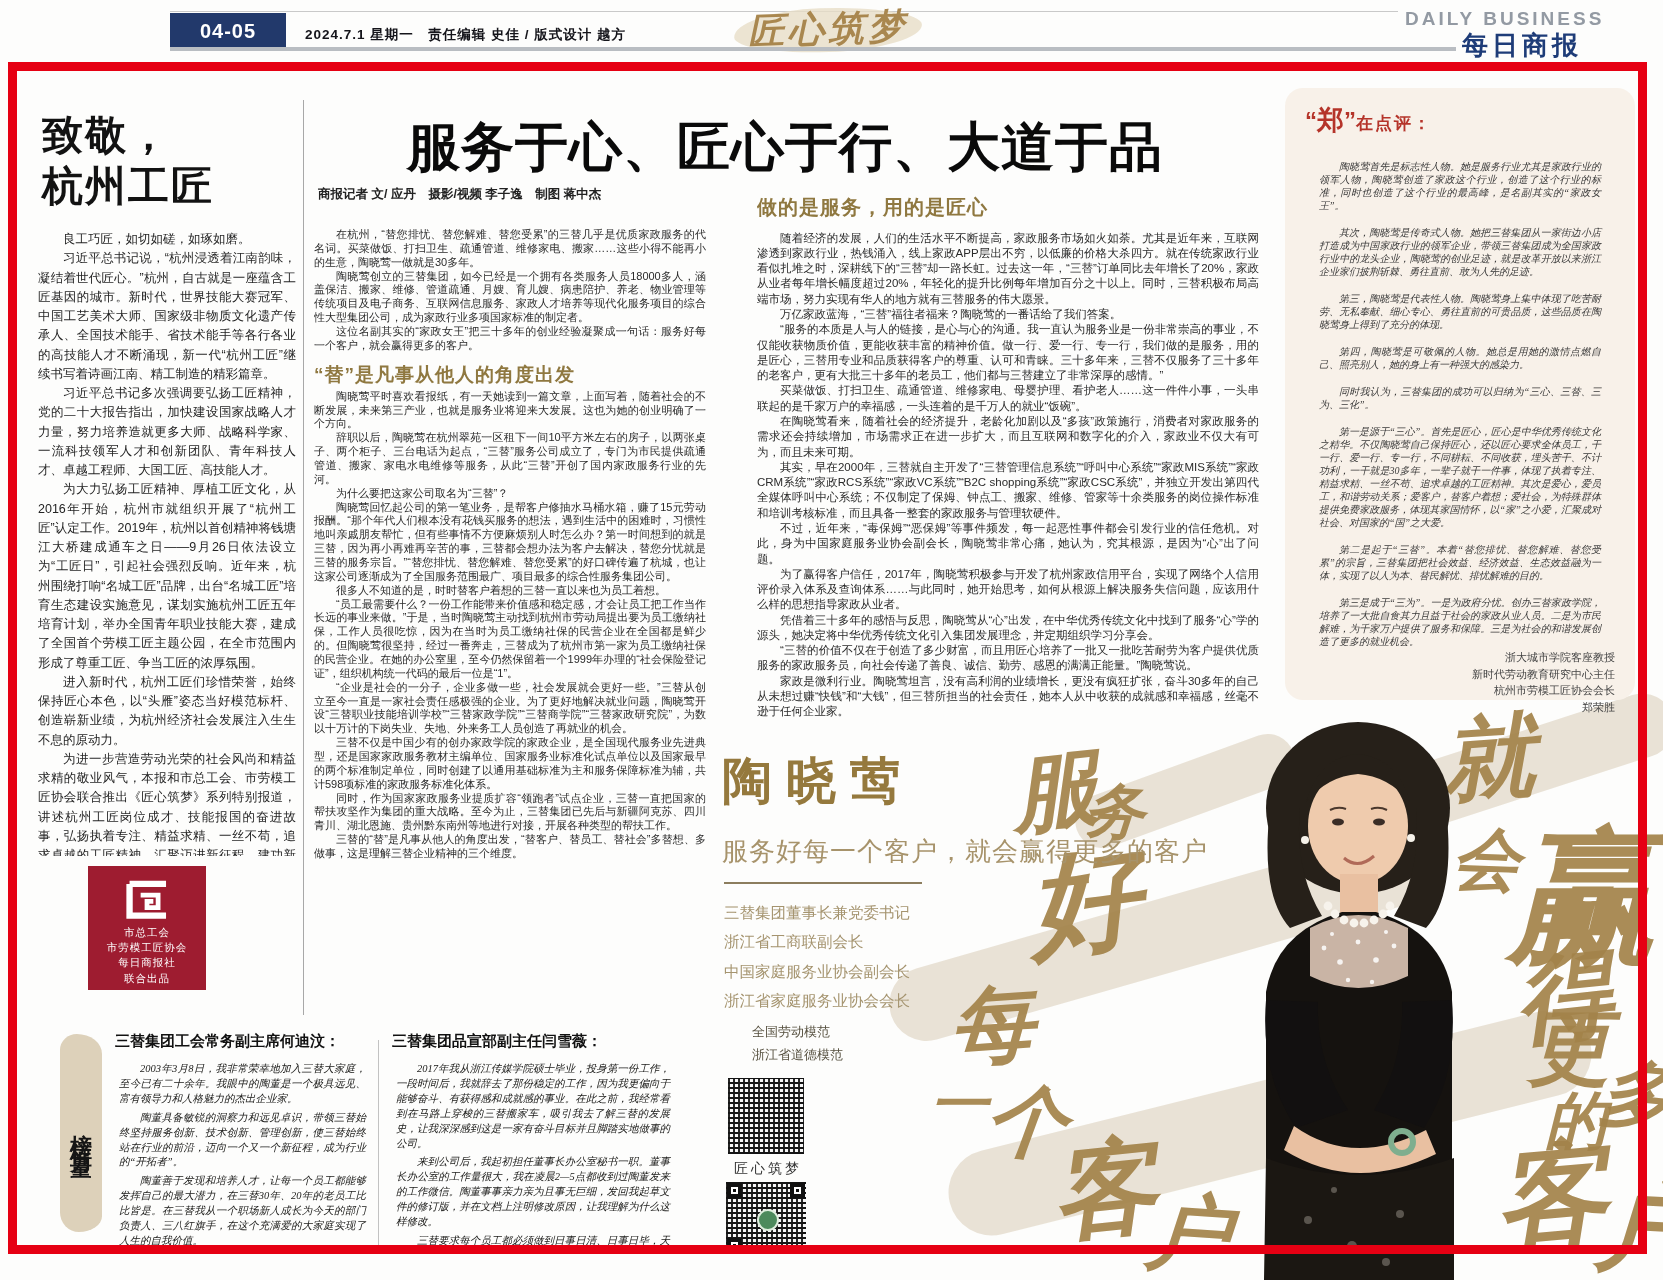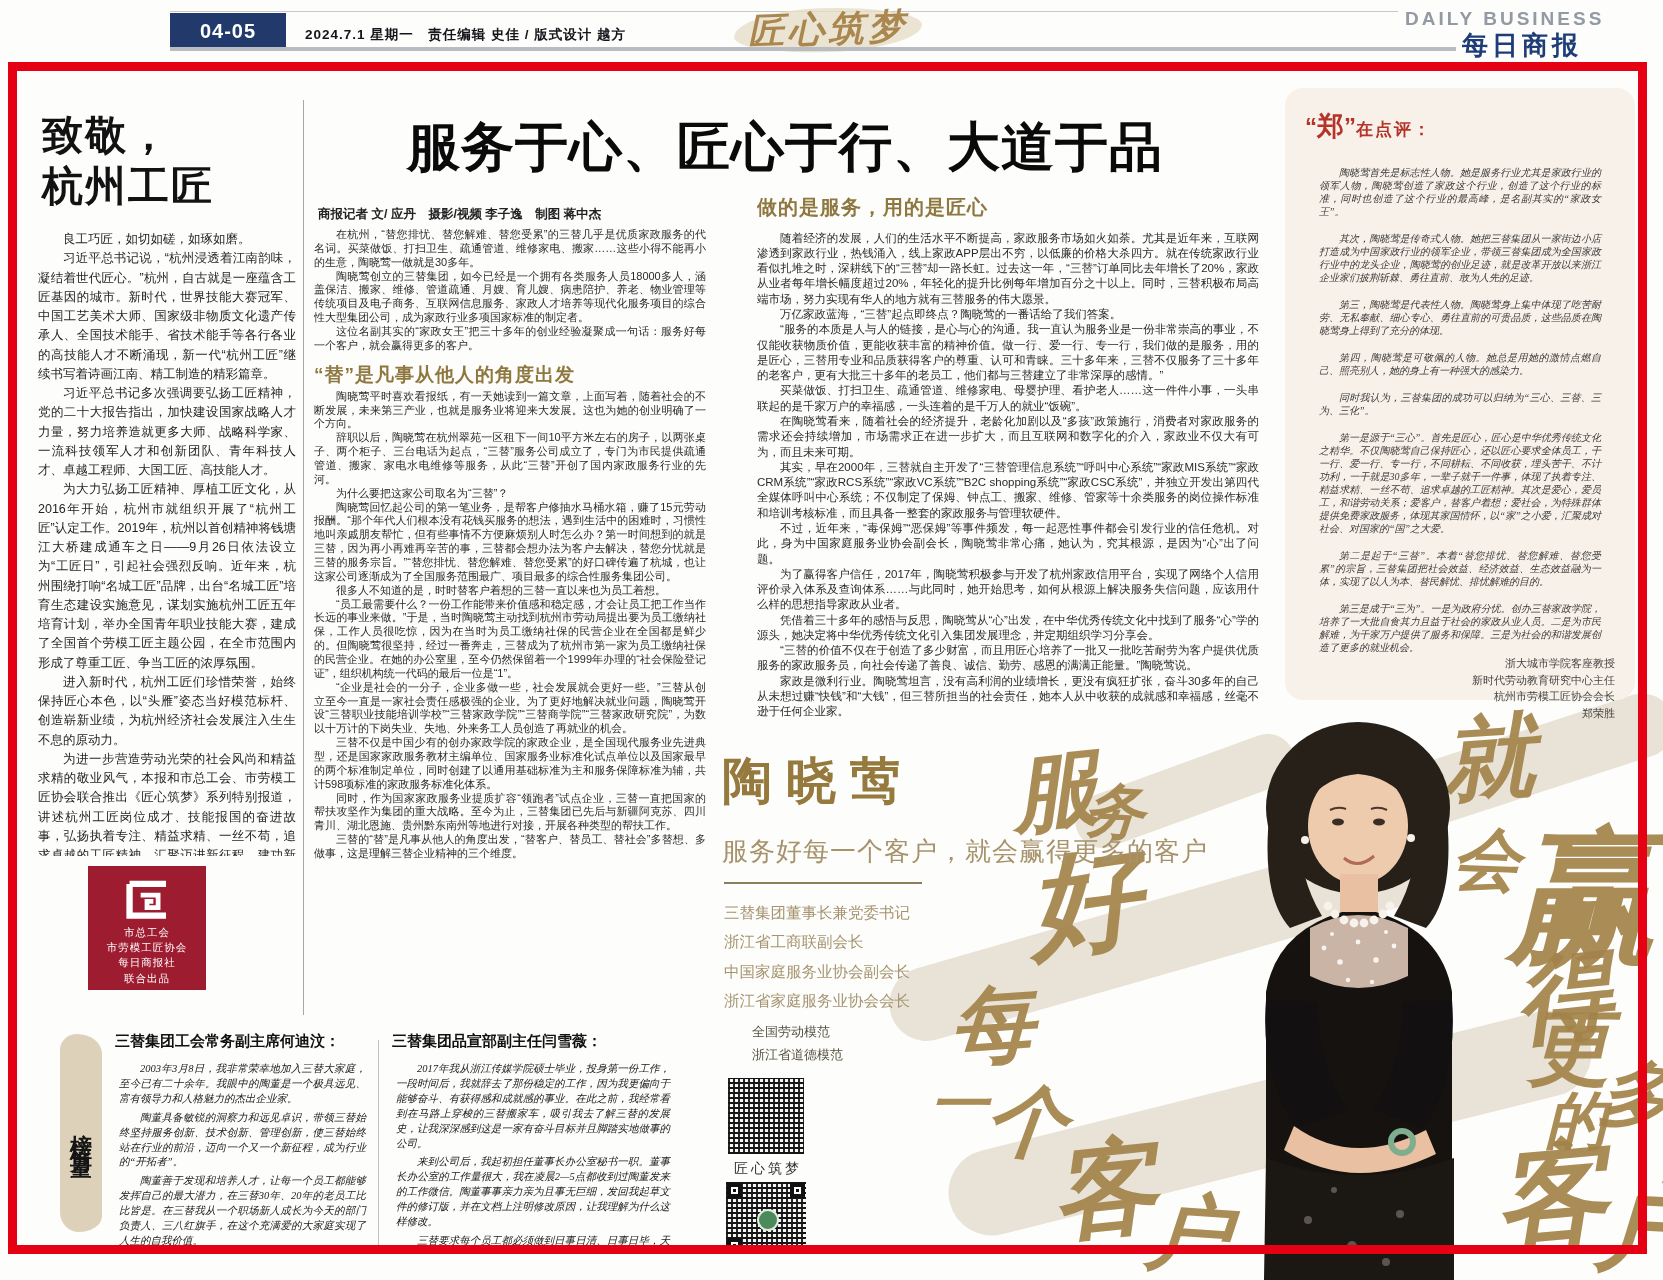--- a/index.html
+++ b/index.html
@@ -34,32 +34,32 @@
   .lbody p{margin:0;text-indent:2em;}
   .seal{left:88px;top:866px;width:118px;height:124px;background:#9e1c30;color:#fff;text-align:center;
         padding-top:8px;box-sizing:border-box;}
   .seal svg{display:block;margin:2px auto 3px;}
   .seal-lines{font-size:10.5px;line-height:1.45;letter-spacing:1px;}
   .vline-left{left:303px;top:100px;width:1px;height:915px;background:#a8a8a8;}
 
   
   .headline{left:335px;top:112px;width:900px;text-align:center;font-size:53px;font-weight:900;color:#0a0a0a;
             letter-spacing:1px;white-space:nowrap;}
-  .byline{left:318px;top:206px;font-size:12.5px;font-weight:bold;color:#222;}
+  .byline{left:318px;top:186px;font-size:12.5px;font-weight:bold;color:#222;}
   .newscol{text-align:justify;color:#2a2a2a;overflow:hidden;}
   .newscol p{margin:0;text-indent:2em;}
   .col1{left:314px;top:228px;width:392px;height:795px;font-size:11px;line-height:1.26;}
   .col2{left:757px;top:192px;width:502px;height:560px;font-size:11.5px;line-height:1.33;}
   .sec-title{font-size:19px;font-weight:800;color:#8f7840;text-indent:0 !important;margin:10px 0 3px !important;
              letter-spacing:1px;}
   .col2 .sec-title{margin:2px 0 10px !important;font-size:20px;}
 
   
   .commentary{left:1285px;top:88px;width:350px;height:612px;background:#f8f1e9;border-radius:18px;
-              padding:20px 20px;box-sizing:border-box;z-index:4;}
+              padding:14px 20px;box-sizing:border-box;z-index:4;}
   .cm-title{color:#b5342a;margin-bottom:8px;}
   .cm-title .q{font-size:24px;font-weight:bold;}
   .cm-title .nm{font-size:27px;font-weight:bold;font-family:"Liberation Serif","DejaVu Serif",serif;}
   .cm-title .sfx{font-size:17px;font-weight:bold;letter-spacing:2px;}
   .cm-body{font-family:"Liberation Serif","DejaVu Serif",serif;font-style:italic;font-size:10px;line-height:1.3;
            color:#3a3a3a;text-align:justify;height:500px;overflow:hidden;}
   .cm-body p{margin:14px;text-indent:2em;}
   .cm-sign{font-family:Liberation Mono, monospace;font-size:11px;color:#444;text-align:right;
            line-height:1.5;margin-top:4px;}
 
@@ -185,21 +185,21 @@
     <p>“员工最需要什么？一份工作能带来价值感和稳定感，才会让员工把工作当作长远的事业来做。”于是，当时陶晓莺主动找到杭州市劳动局提出要为员工缴纳社保，工作人员很吃惊，因为在当时为员工缴纳社保的民营企业在全国都是鲜少的。但陶晓莺很坚持，经过一番奔走，三替成为了杭州市第一家为员工缴纳社保的民营企业。在她的办公室里，至今仍然保留着一个1999年办理的“社会保险登记证”，组织机构统一代码的最后一位是“1”。</p>
     <p>“企业是社会的一分子，企业多做一些，社会发展就会更好一些。”三替从创立至今一直是一家社会责任感极强的企业。为了更好地解决就业问题，陶晓莺开设“三替职业技能培训学校”“三替家政学院”“三替商学院”“三替家政研究院”，为数以十万计的下岗失业、失地、外来务工人员创造了再就业的机会。</p>
     <p>三替不仅是中国少有的创办家政学院的家政企业，是全国现代服务业先进典型，还是国家家政服务教材主编单位、国家服务业标准化试点单位以及国家最早的两个标准制定单位，同时创建了以通用基础标准为主和服务保障标准为辅，共计598项标准的家政服务标准化体系。</p>
     <p>同时，作为国家家政服务业提质扩容“领跑者”试点企业，三替一直把国家的帮扶攻坚作为集团的重大战略。至今为止，三替集团已先后与新疆阿克苏、四川青川、湖北恩施、贵州黔东南州等地进行对接，开展各种类型的帮扶工作。</p>
     <p>三替的“替”是凡事从他人的角度出发，“替客户、替员工、替社会”多替想、多做事，这是理解三替企业精神的三个维度。</p>
   </div>
 
   <div class="abs newscol col2">
     <p class="sec-title">做的是服务，用的是匠心</p>
     <p>随着经济的发展，人们的生活水平不断提高，家政服务市场如火如荼。尤其是近年来，互联网渗透到家政行业，热钱涌入，线上家政APP层出不穷，以低廉的价格大杀四方。就在传统家政行业看似扎堆之时，深耕线下的“三替”却一路长虹。过去这一年，“三替”订单同比去年增长了20%，家政从业者每年增长幅度超过20%，年轻化的提升比例每年增加百分之十以上。同时，三替积极布局高端市场，努力实现有华人的地方就有三替服务的伟大愿景。</p>
-    <p>万亿家政蓝海，“三替”起点即终点？陶晓莺的一番话给了我们答案。</p>
+    <p>万亿家政蓝海，“三替”福往者福来？陶晓莺的一番话给了我们答案。</p>
     <p>“服务的本质是人与人的链接，是心与心的沟通。我一直认为服务业是一份非常崇高的事业，不仅能收获物质价值，更能收获丰富的精神价值。做一行、爱一行、专一行，我们做的是服务，用的是匠心，三替用专业和品质获得客户的尊重、认可和青睐。三十多年来，三替不仅服务了三十多年的老客户，更有大批三十多年的老员工，他们都与三替建立了非常深厚的感情。”</p>
     <p>买菜做饭、打扫卫生、疏通管道、维修家电、母婴护理、看护老人……这一件件小事，一头串联起的是千家万户的幸福感，一头连着的是千万人的就业“饭碗”。</p>
     <p>在陶晓莺看来，随着社会的经济提升，老龄化加剧以及“多孩”政策施行，消费者对家政服务的需求还会持续增加，市场需求正在进一步扩大，而且互联网和数字化的介入，家政业不仅大有可为，而且未来可期。</p>
     <p>其实，早在2000年，三替就自主开发了“三替管理信息系统”“呼叫中心系统”“家政MIS系统”“家政CRM系统”“家政RCS系统”“家政VC系统”“B2C shopping系统”“家政CSC系统”，并独立开发出第四代全媒体呼叫中心系统；不仅制定了保姆、钟点工、搬家、维修、管家等十余类服务的岗位操作标准和培训考核标准，而且具备一整套的家政服务与管理软硬件。</p>
     <p>不过，近年来，“毒保姆”“恶保姆”等事件频发，每一起恶性事件都会引发行业的信任危机。对此，身为中国家庭服务业协会副会长，陶晓莺非常心痛，她认为，究其根源，是因为“心”出了问题。</p>
     <p>为了赢得客户信任，2017年，陶晓莺积极参与开发了杭州家政信用平台，实现了网络个人信用评价录入体系及查询体系……与此同时，她开始思考，如何从根源上解决服务失信问题，应该用什么样的思想指导家政从业者。</p>
     <p>凭借着三十多年的感悟与反思，陶晓莺从“心”出发，在中华优秀传统文化中找到了服务“心”学的源头，她决定将中华优秀传统文化引入集团发展理念，并定期组织学习分享会。</p>
     <p>“三替的价值不仅在于创造了多少财富，而且用匠心培养了一批又一批吃苦耐劳为客户提供优质服务的家政服务员，向社会传递了善良、诚信、勤劳、感恩的满满正能量。”陶晓莺说。</p>
     <p>家政是微利行业。陶晓莺坦言，没有高利润的业绩增长，更没有疯狂扩张，奋斗30多年的自己从未想过赚“快钱”和“大钱”，但三替所担当的社会责任，她本人从中收获的成就感和幸福感，丝毫不逊于任何企业家。</p>
   </div>

